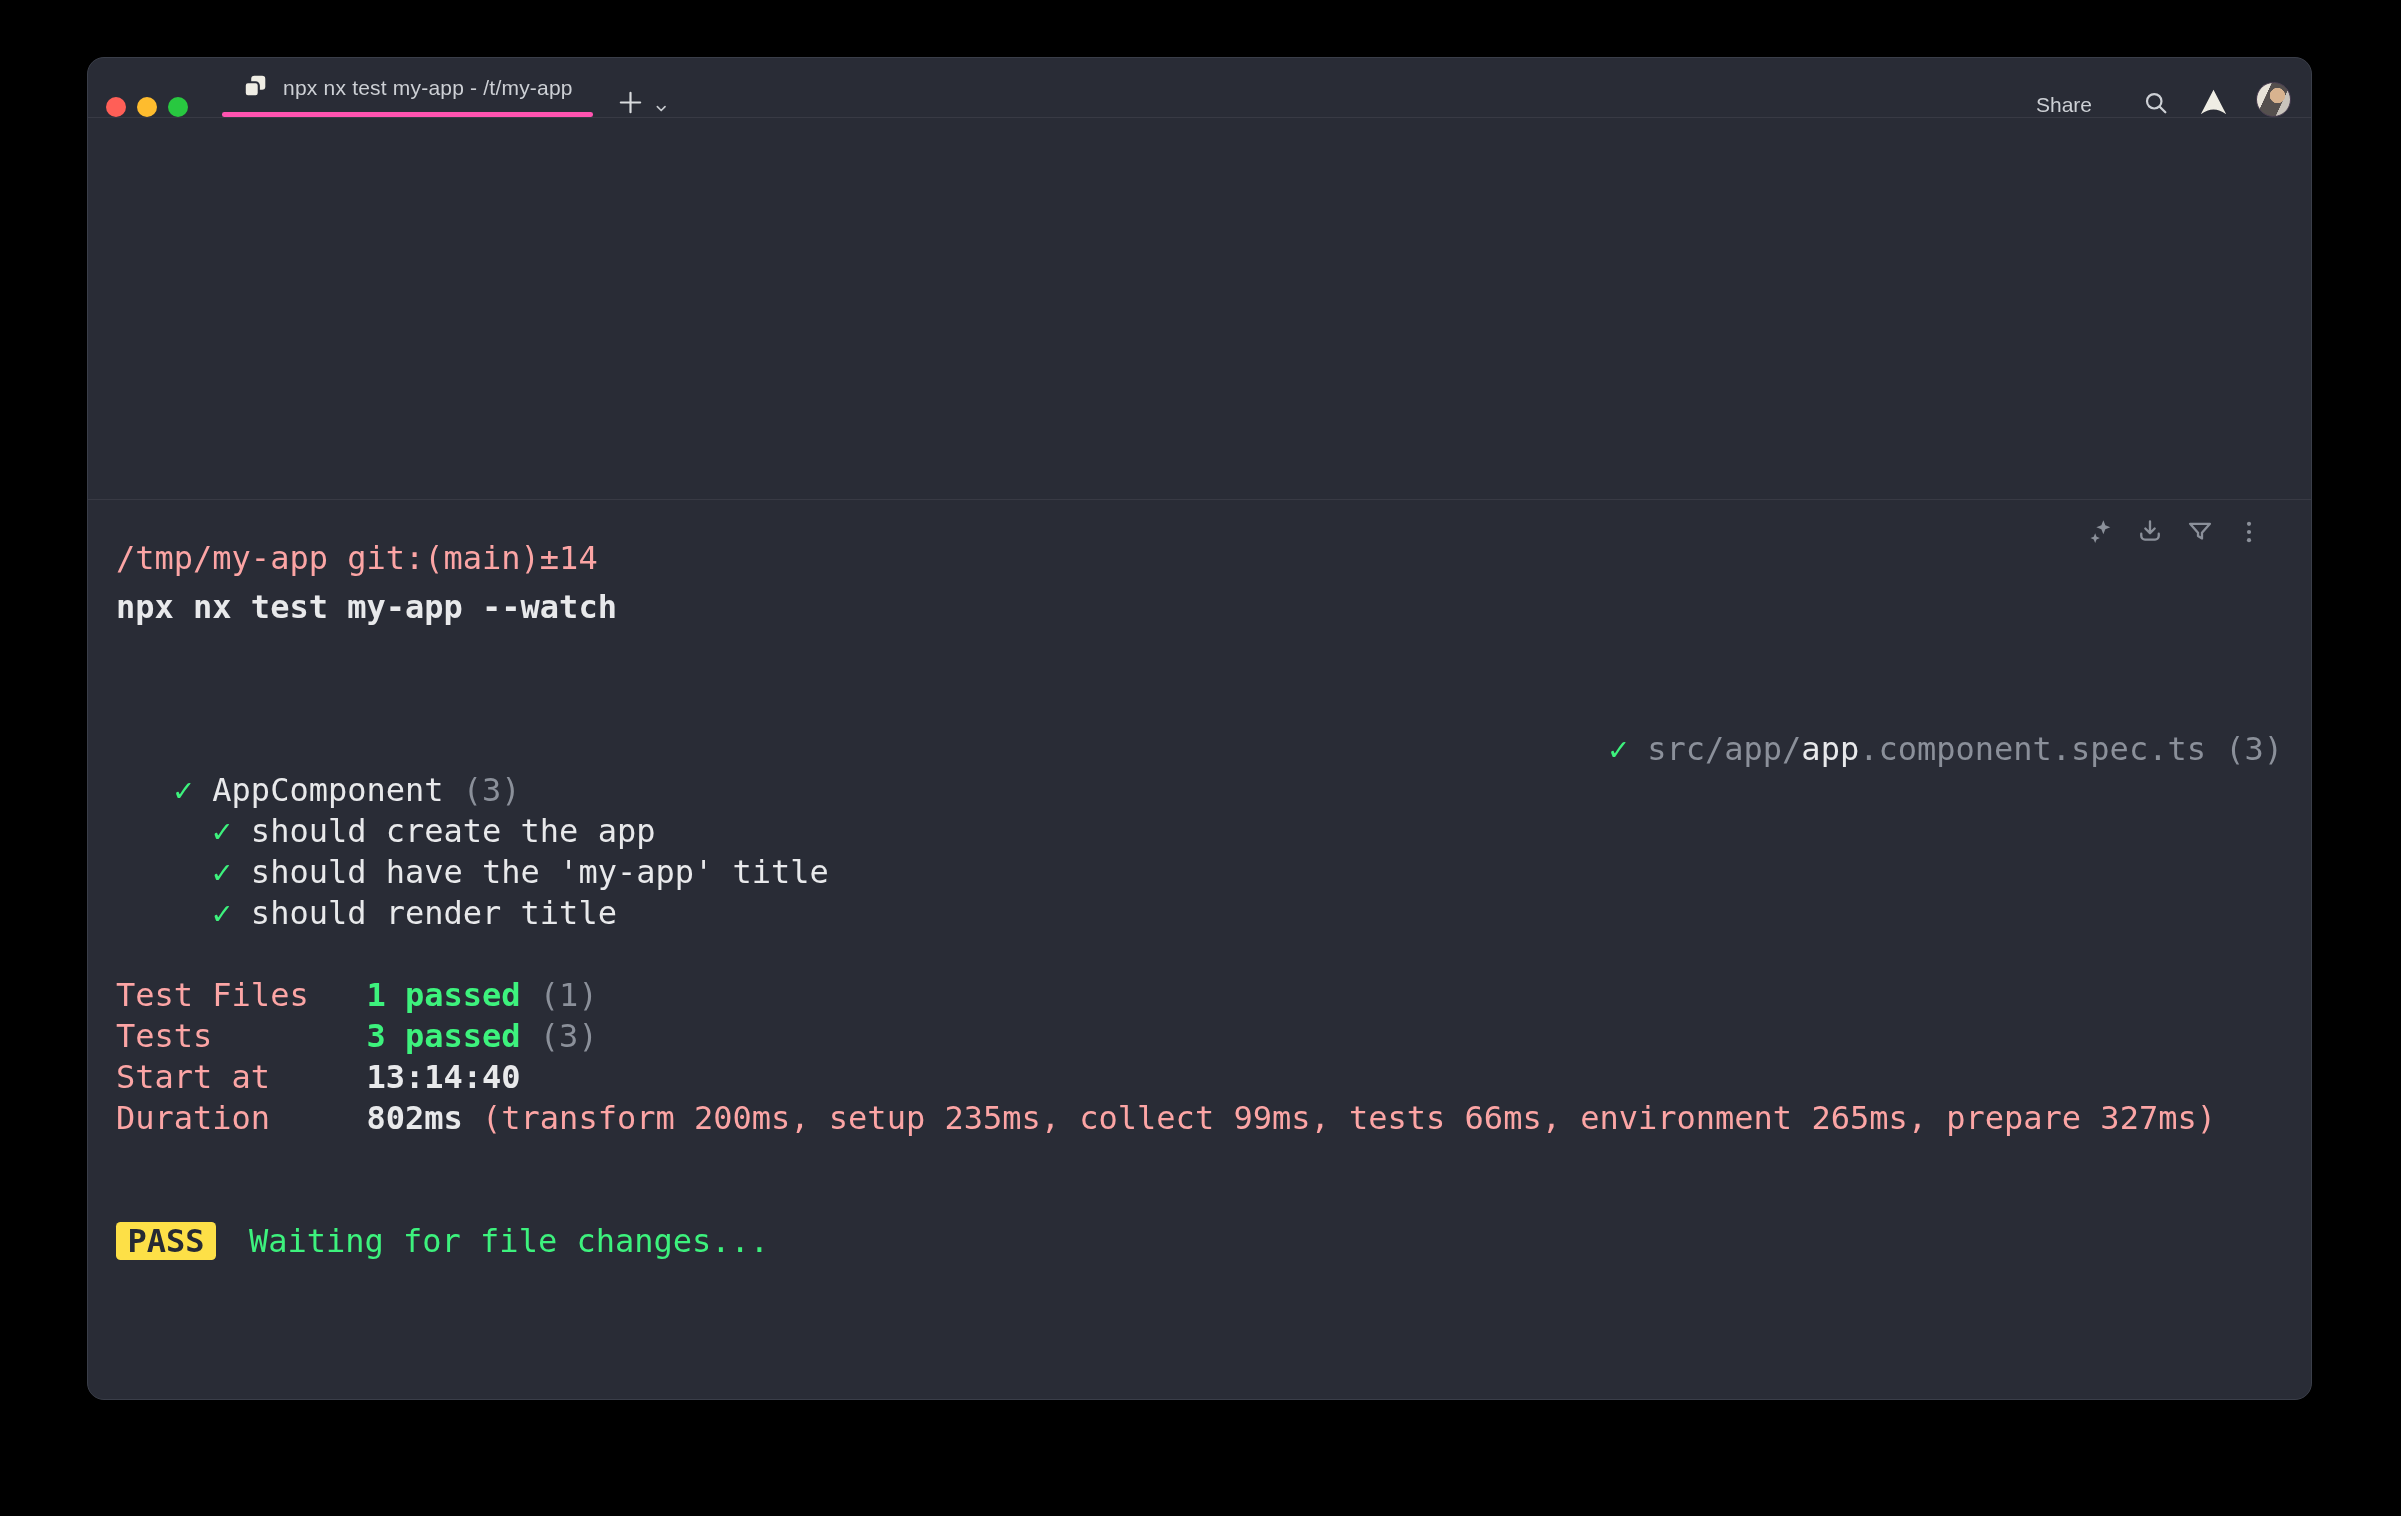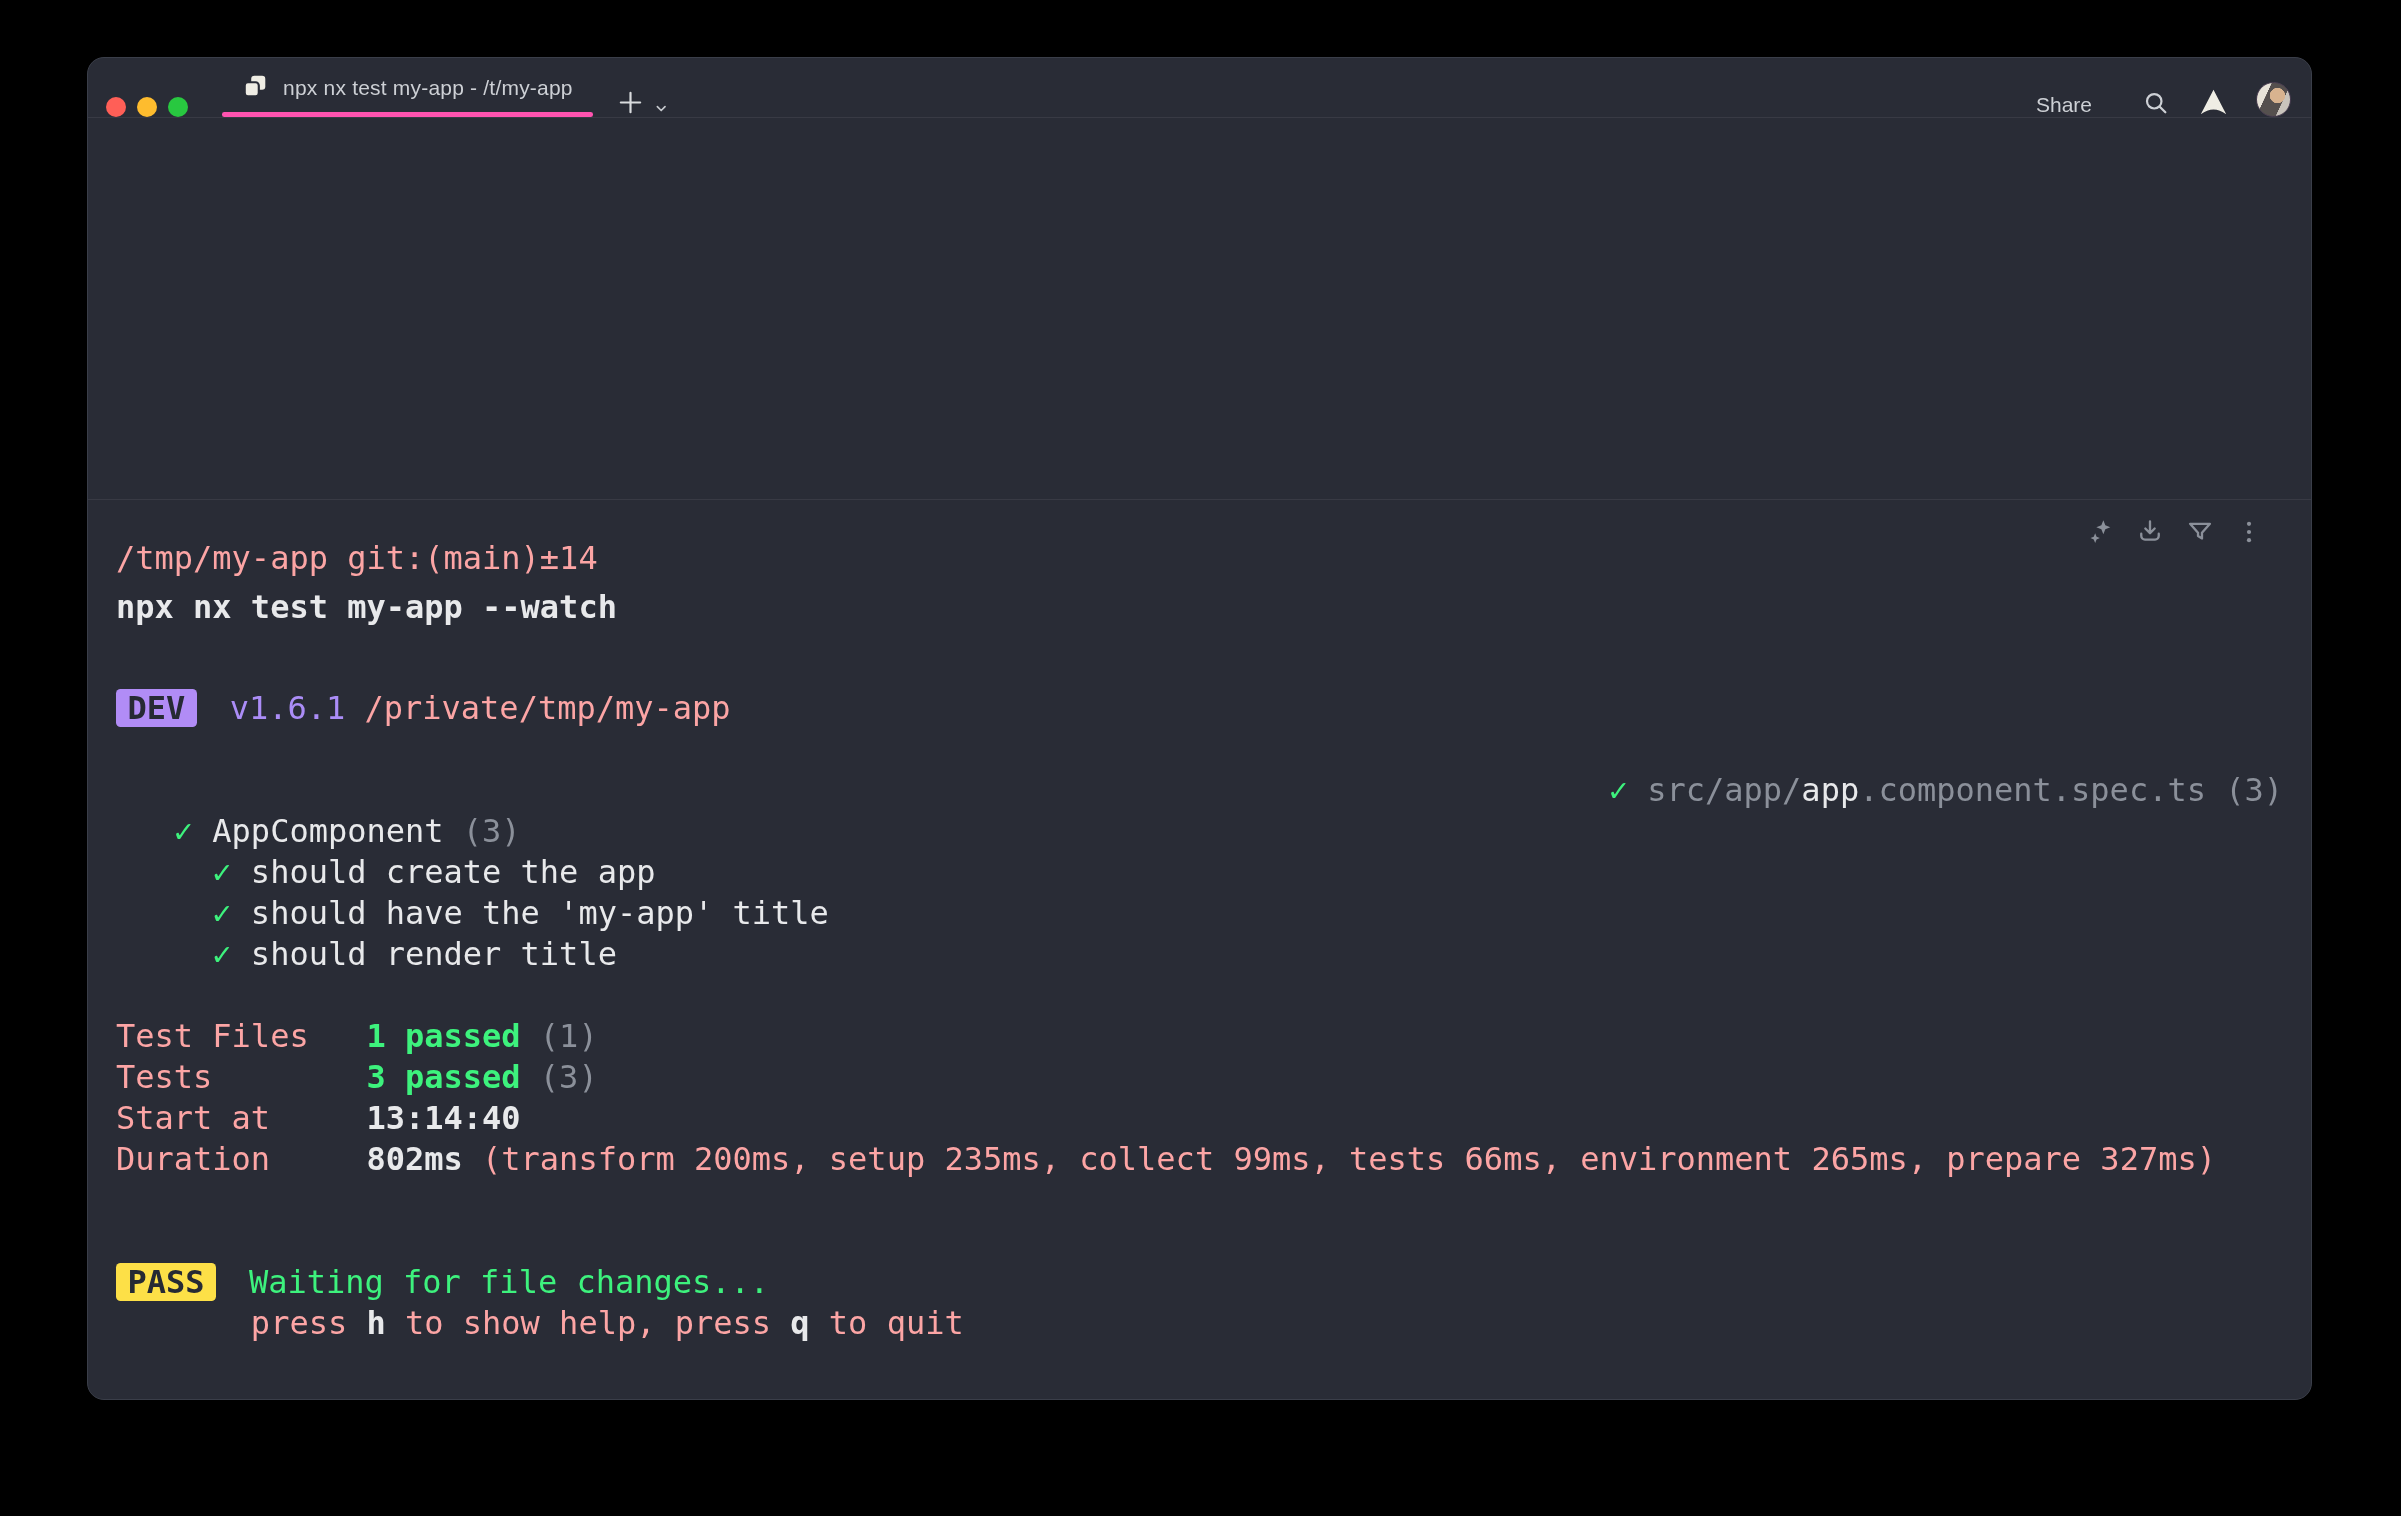--- a/index.html
+++ b/index.html
@@ -172,21 +172,20 @@
         </svg>
       </button>
     </div>
 
     <div class="ln g">/tmp/my-app git:(main)±14</div>
     <div class="ln w b cmd">npx nx test my-app --watch</div>
 
     <div class="blank"></div>
     <div class="sp25"></div>
 
-    <div class="ln"><span class="badge badge-dev">DEV</span><span class="pu after-badge">v1.6.1</span><span class="g m1">/private/tmp/my-app</span></div>
 
     <div class="blank"></div>
 
     <div class="ln ind1"><span class="gr">✓</span><span class="dim m1">src/app/</span><span class="w">app</span><span class="dim">.component.spec.ts</span><span class="dim m1">(3)</span></div>
 
     <div class="ln ind3"><span class="gr">✓</span><span class="w m1">AppComponent</span><span class="dim m1">(3)</span></div>
 
     <div class="ln ind5"><span class="gr">✓</span><span class="w m1">should create the app</span></div>
     <div class="ln ind5"><span class="gr">✓</span><span class="w m1">should have the 'my-app' title</span></div>
     <div class="ln ind5"><span class="gr">✓</span><span class="w m1">should render title</span></div>
@@ -195,17 +194,16 @@
 
     <div class="ln"><span class="sum-label g">Test Files</span><span class="gr b m2">1 passed</span><span class="dim m1">(1)</span></div>
     <div class="ln"><span class="sum-label g">Tests</span><span class="gr b m2">3 passed</span><span class="dim m1">(3)</span></div>
     <div class="ln"><span class="sum-label g">Start at</span><span class="w b m2">13:14:40</span></div>
     <div class="ln"><span class="sum-label g">Duration</span><span class="w b m2">802ms</span><span class="g m1">(transform 200ms, setup 235ms, collect 99ms, tests 66ms, environment 265ms, prepare 327ms)</span></div>
 
     <div class="blank"></div>
     <div class="blank"></div>
 
     <div class="ln"><span class="badge badge-pass">PASS</span><span class="gr after-badge">Waiting for file changes...</span></div>
-    <div class="ln ind7"><span class="g">press </span><span class="w b">h</span><span class="g"> to show help, press </span><span class="w b">q</span><span class="g"> to quit</span></div>
 
   </div>
 </div>
 
 
 </body></html>

